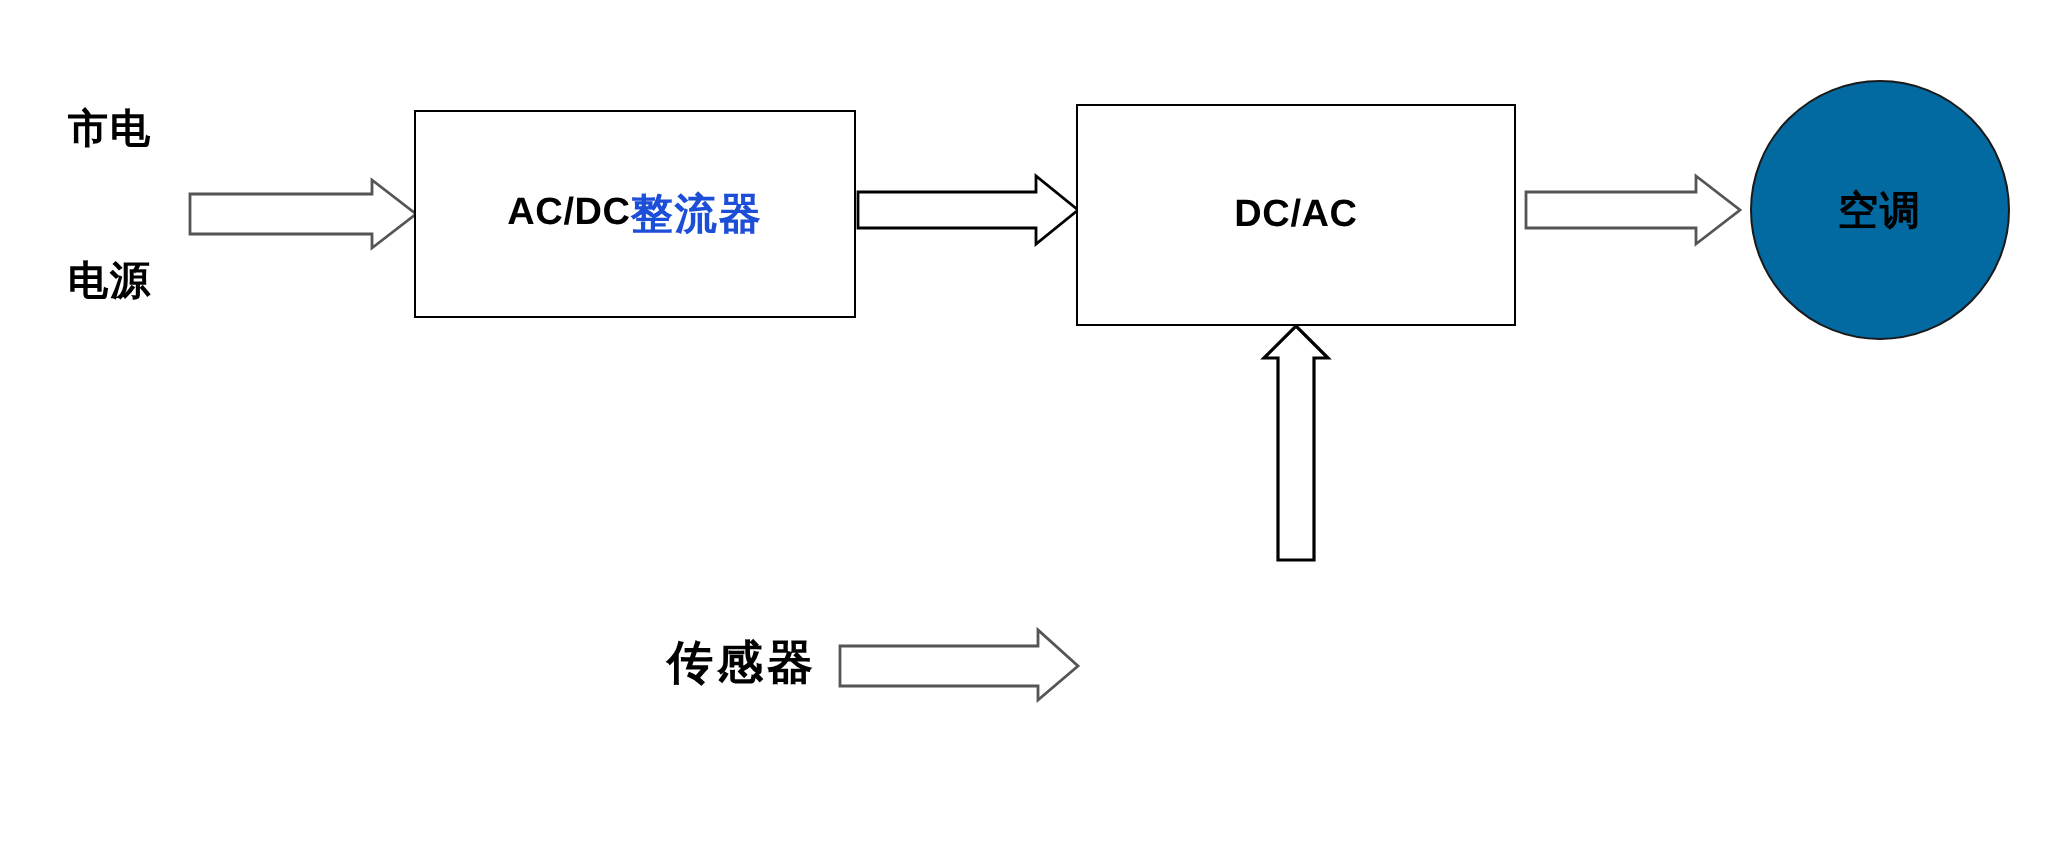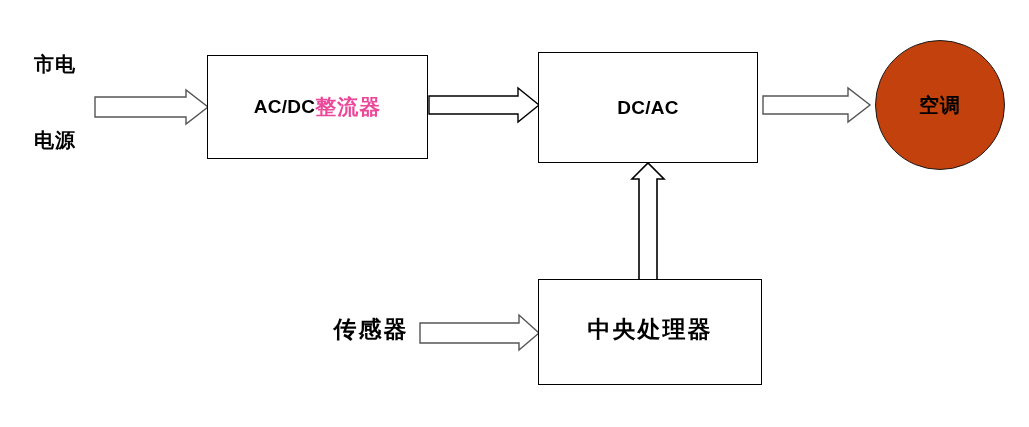--- a/index.html
+++ b/index.html
@@ -33,21 +33,21 @@
     flex-direction: row;
     align-items: center;
     justify-content: center;
     text-align: center;
   }
   .node-circle {
     position: absolute;
     box-sizing: border-box;
     border: 1.3px solid #1a1a1a;
     border-radius: 50%;
-    background: #c2410c;
+    background: #0369a1;
     display: flex;
     flex-direction: column;
     align-items: center;
     justify-content: center;
     text-align: center;
     gap: 37px;
   }
   .label-free {
     position: absolute;
     display: flex;
@@ -62,34 +62,34 @@
     font-weight: bold;
     font-size: 19px;
     color: #000000;
     line-height: 1.35;
     letter-spacing: 0.3px;
   }
   .line-cjk {
     font-family: Liberation Serif, serif;
     font-weight: bold;
     font-size: 21px;
-    color: #ec4899;
+    color: #1d4ed8;
     line-height: 1.35;
     letter-spacing: 1px;
   }
   .line-cjk-sm {
     font-family: "DejaVu Serif", "Liberation Serif", serif;
     font-weight: bold;
     font-size: 20px;
     color: #000000;
     line-height: 1.4;
     letter-spacing: 1px;
   }
   .line-cjk-lg {
-    font-family: Liberation Mono, monospace;
+    font-family: Liberation Sans, sans-serif;
     font-weight: bold;
     font-size: 23px;
     color: #000000;
     line-height: 1.35;
     letter-spacing: 2px;
   }
 </style>
 </head>
 <body>
 
@@ -119,21 +119,18 @@
   </div>
 
   <div class="node-box" style="left:538px; top:52px; width:220px; height:111px;">
     <div class="line-latin">DC/AC</div>
   </div>
 
   <div class="node-circle" style="left:875px; top:40px; width:130px; height:130px;">
     <div class="line-cjk-sm">空调</div>
   </div>
 
-  <div class="node-box" style="left:538px; top:279px; width:224px; height:106px;">
-    <div class="line-cjk-lg">中央处理器</div>
-  </div>
 
   <div class="label-free" style="left:325px; top:312px; width:92px; height:40px;">
     <div class="line-cjk-lg">传感器</div>
   </div>
 
 </div>
 
 </body></html>

